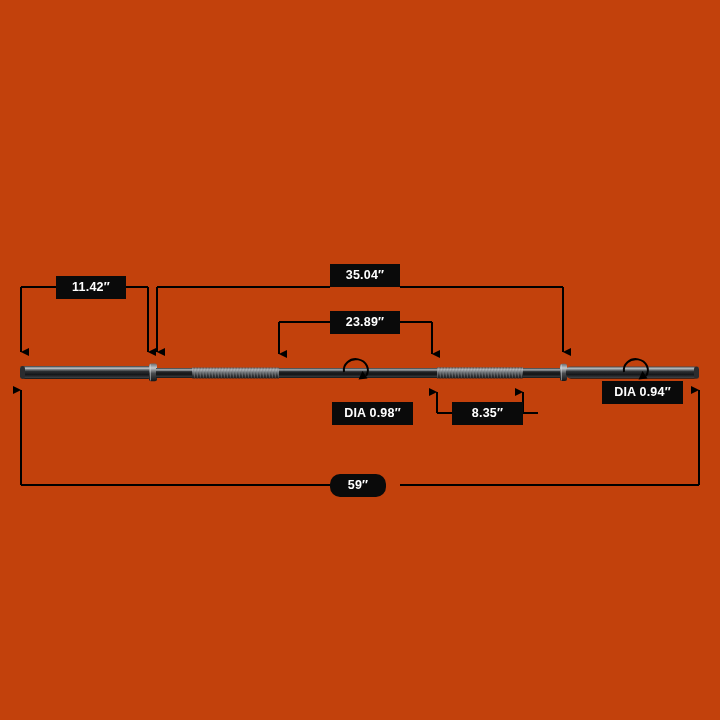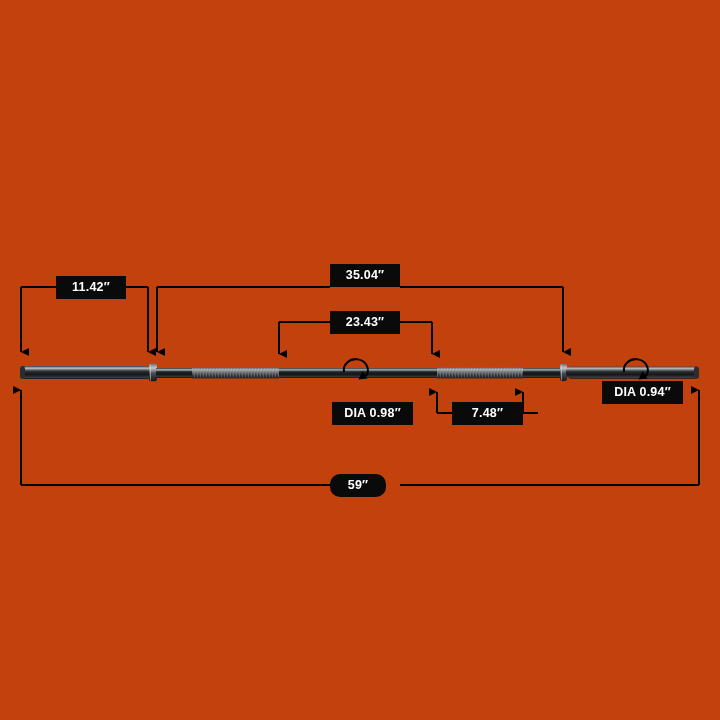--- a/index.html
+++ b/index.html
@@ -169,23 +169,23 @@
       <path d="M400,485 L699,485"></path>
       <path d="M21,485 L21,390" marker-end="url(#arrowUp)"></path>
       <path d="M699,485 L699,390" marker-end="url(#arrowUp)"></path>
     </g>
   </svg>
 
   <div class="dim-label" style="left:56px;  top:276px; width:70px;">11.42″</div>
 
   <div class="dim-label" style="left:330px; top:264px; width:70px;">35.04″</div>
 
-  <div class="dim-label" style="left:330px; top:311px; width:70px;">23.43″</div>
+  <div class="dim-label" style="left:330px; top:311px; width:70px;">23.89″</div>
 
   <div class="dim-label" style="left:332px; top:402px; width:81px;text-align:right;">DIA 0.98″</div>
 
-  <div class="dim-label" style="left:452px; top:402px; width:71px;">7.48″</div>
+  <div class="dim-label" style="left:452px; top:402px; width:71px;">8.35″</div>
 
   <div class="dim-label" style="left:602px; top:381px; width:81px;text-align:right;">DIA 0.94″</div>
 
   <div class="dim-label" style="left:330px; top:474px; width:56px;border-radius:10px;">59″</div>
 
 </div>
 
 </body></html>

